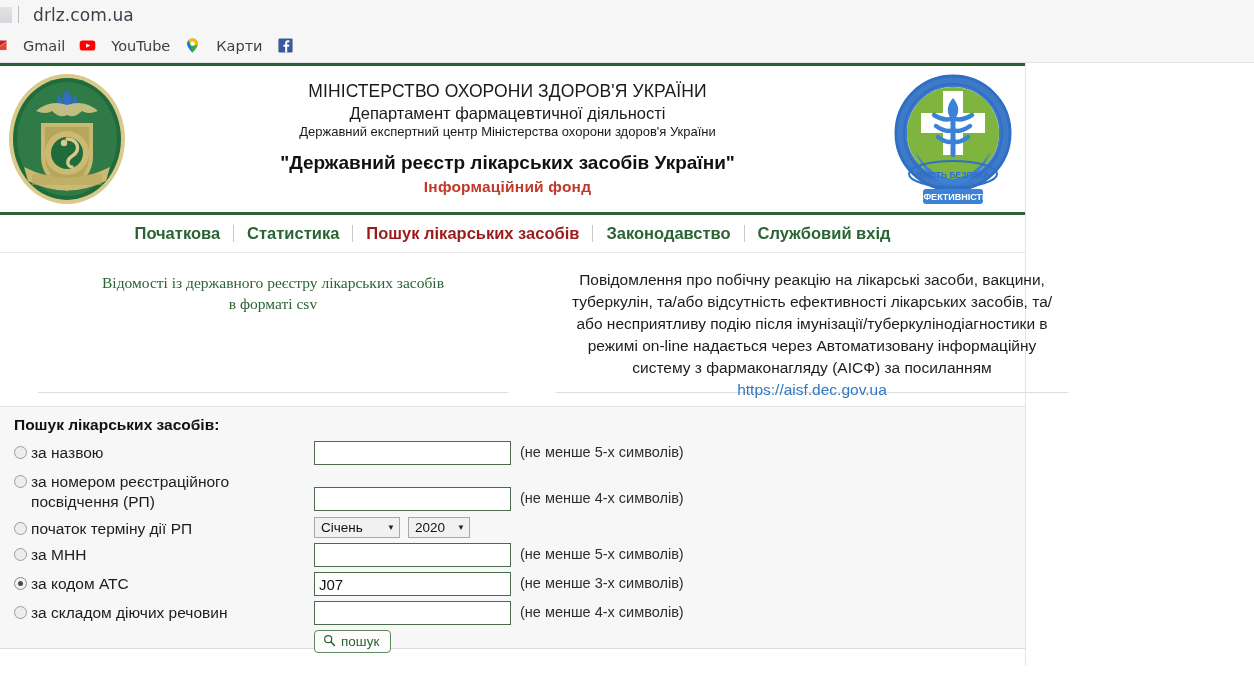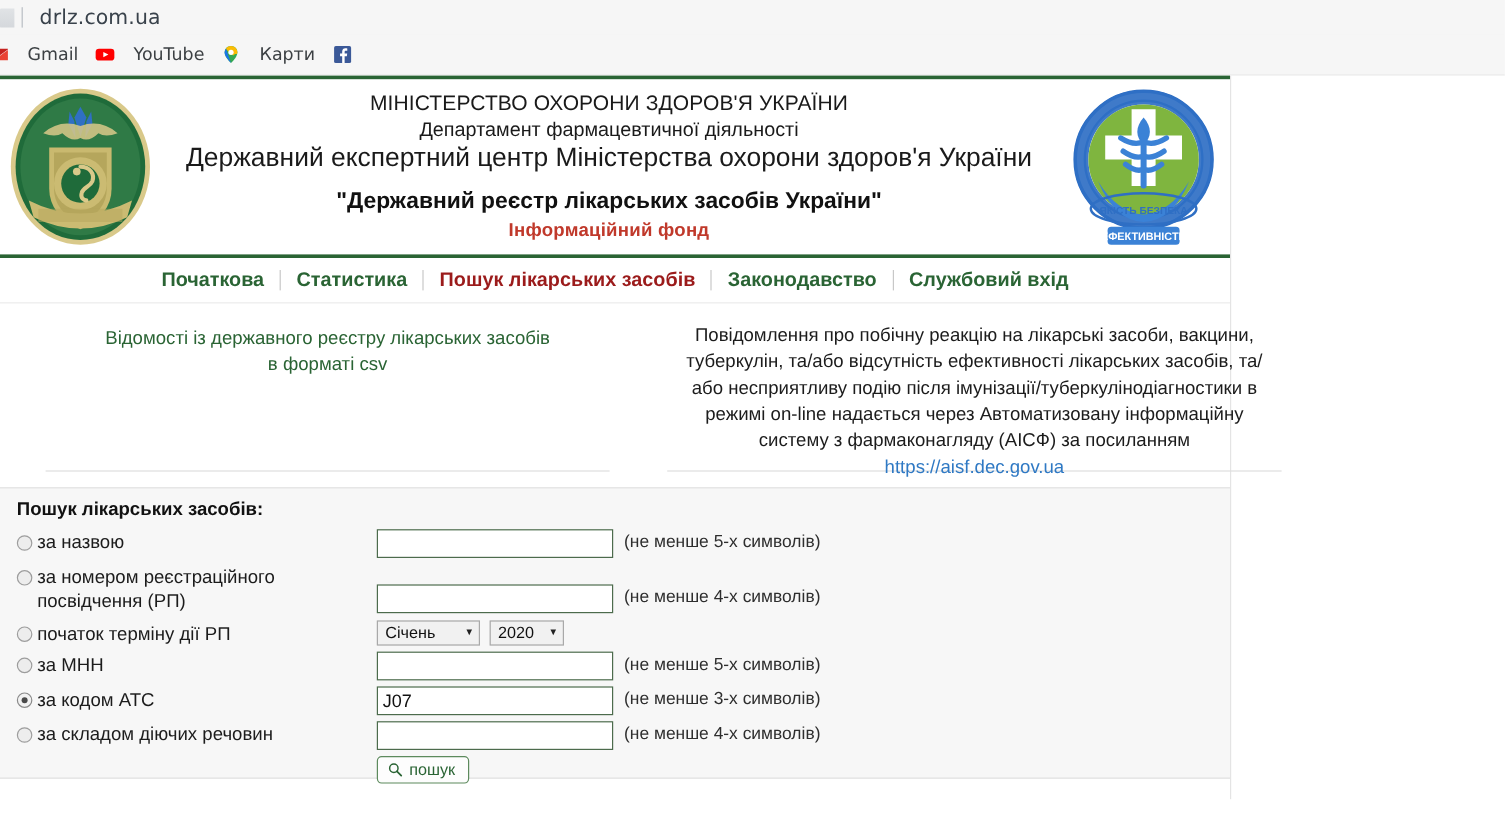--- a/index.html
+++ b/index.html
@@ -108,21 +108,21 @@
     line-height: 1.18;
     padding: 0 6px;
   }
   .ht-1 {
     font-size: 17.5px;
     color: #1a1a1a;
     letter-spacing: .1px;
     font-family: "Liberation Sans", sans-serif;
   }
   .ht-2 { font-size: 16.5px; color: #1a1a1a; margin-top: 2px; }
-  .ht-3 { font-size: 22px; color: #1a1a1a; margin-top: 0; }
+  .ht-3 { font-size: 13px; color: #1a1a1a; margin-top: 0; }
   .ht-4 {
     font-size: 19px; font-weight: bold; color: #111;
     margin-top: 13px;
   }
   .ht-5 {
     font-size: 15.5px; font-weight: bold; color: #c0392b;
     margin-top: 4px; letter-spacing: .2px;
   }
 
   
@@ -147,21 +147,21 @@
   .nav-sep { width: 1px; height: 17px; background: #c8c8c8; }
 
   
   .info-band {
     display: flex;
     height: 140px;
     background: #fff;
     padding: 12px 20px 0 20px;
   }
   .info-col { flex: 1 1 50%; position: relative; padding: 0 18px; }
-  .info-col.left { display: flex; justify-content: center; }
+  .info-col.left { display: flex; justify-content: center; font-family: Liberation Serif, serif; }
   .info-col.right { display: flex; justify-content: center; }
   .info-divider {
     width: 1px;
     background: #dcdcdc;
     margin: 2px 6px 26px 6px;
   }
   .csv-link {
     font-size: 15.5px;
     color: #2a6434;
     text-align: center;
@@ -277,21 +277,21 @@
     font-size: 8px;
     color: #222;
     pointer-events: none;
   }
   .sel-month { width: 86px; }
   .sel-year { width: 62px; }
   .btn-row { display: flex; margin-top: 5px; }
   .btn-spacer { width: 300px; }
   .search-btn {
     display: inline-flex;
-    align-items: center;
+    align-items: flex-start;
     gap: 5px;
     border: 1px solid #5d8a5d;
     border-radius: 4px;
     background: #fdfdfd;
     color: #2a6434;
     font-size: 13.5px;
     padding: 3px 11px 3px 8px;
     cursor: pointer;
     font-family: "Liberation Sans", sans-serif;
   }

